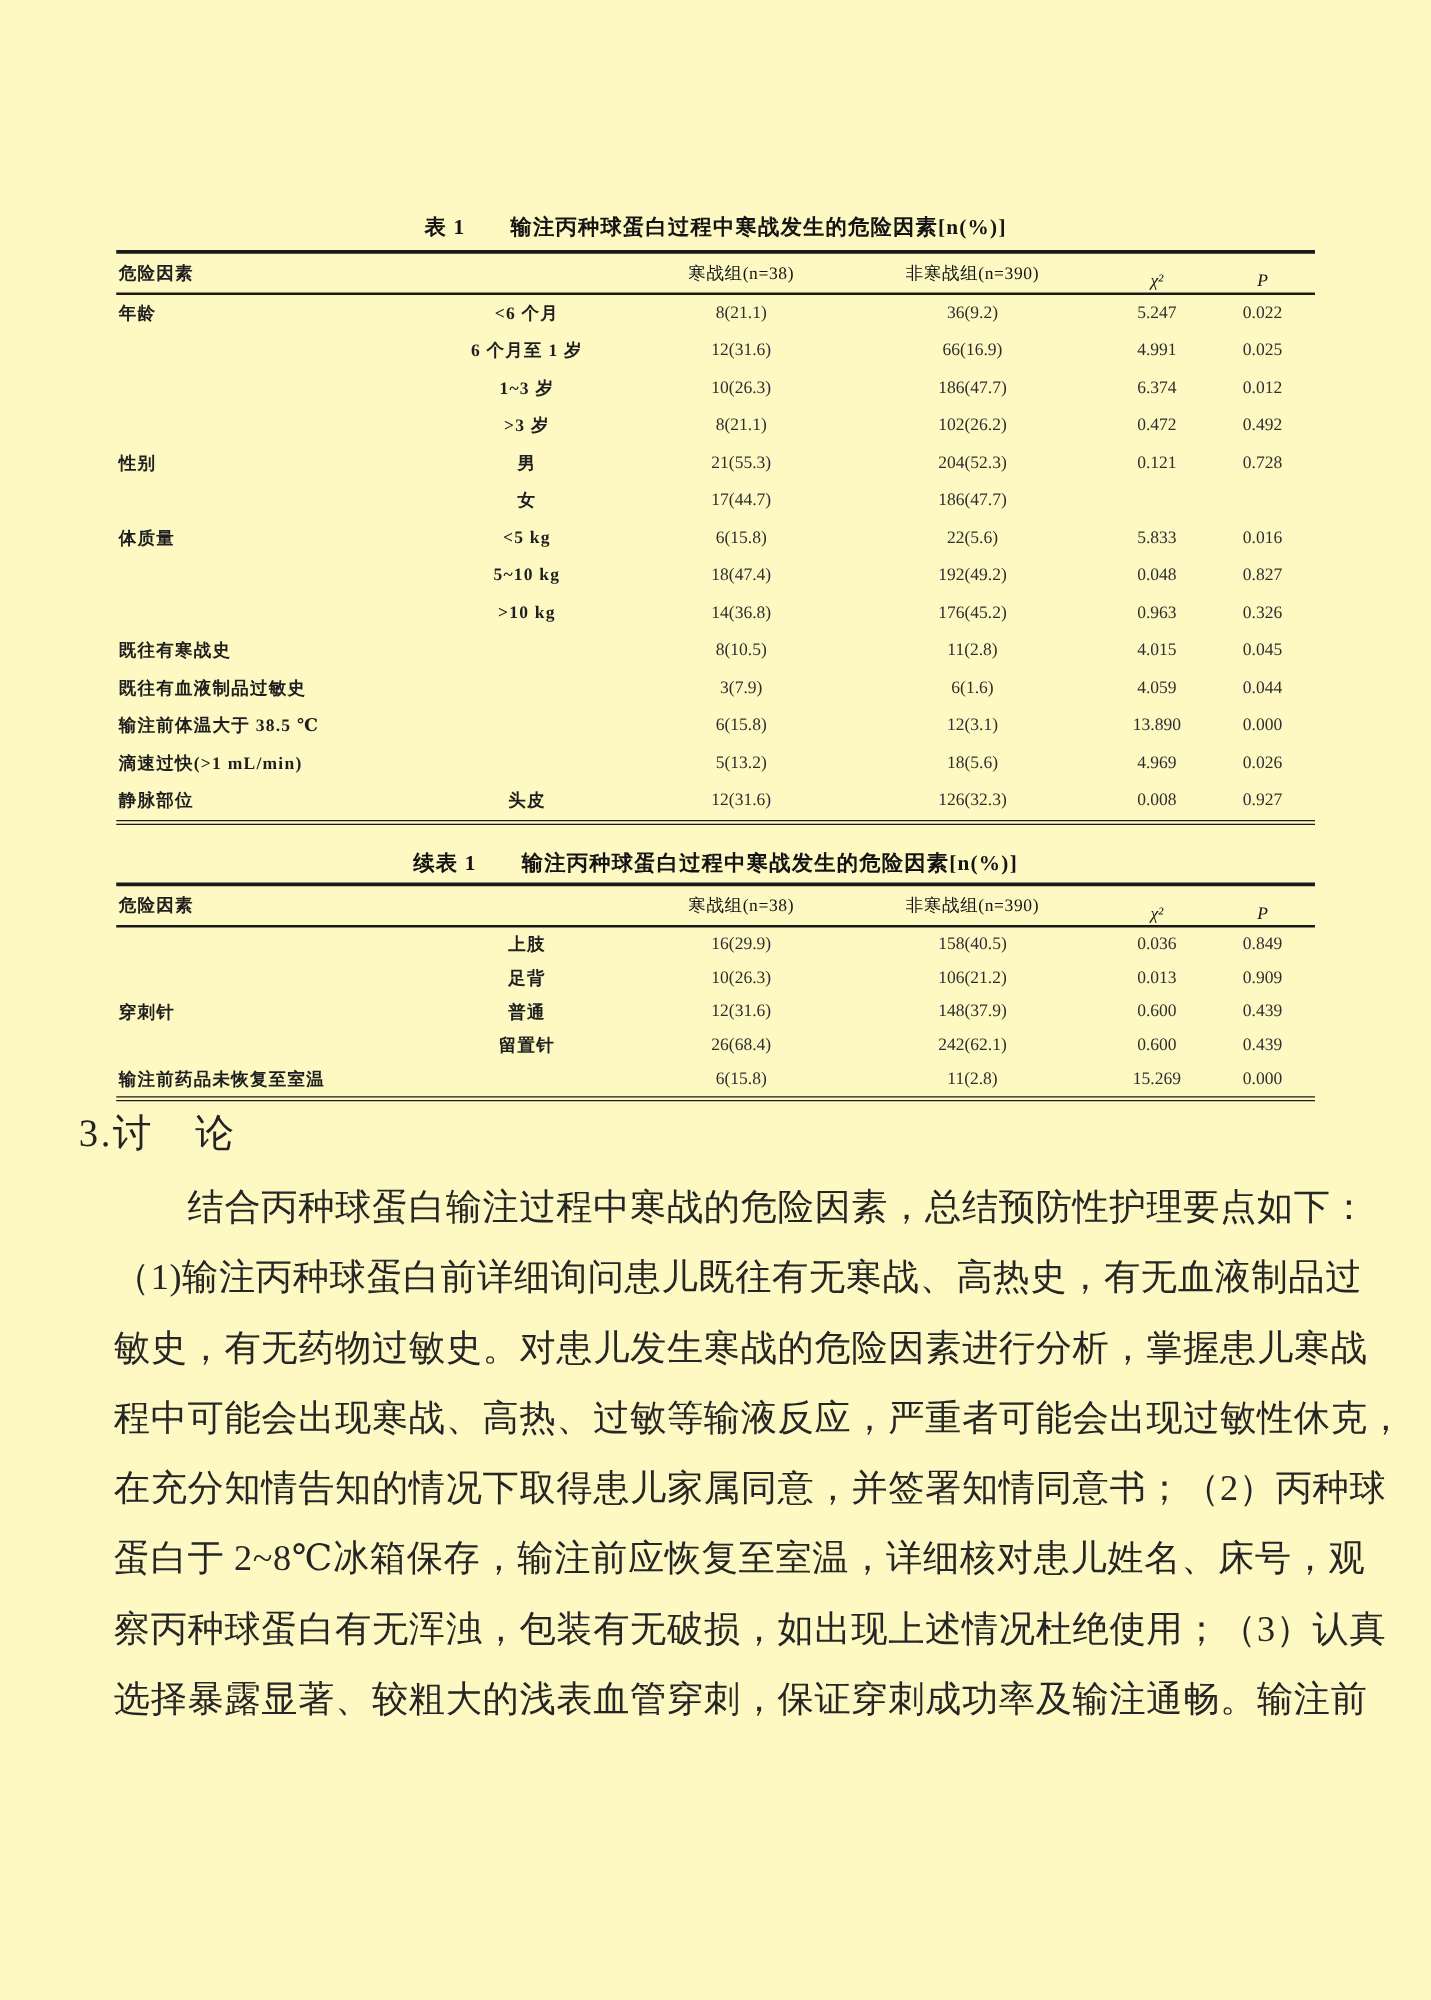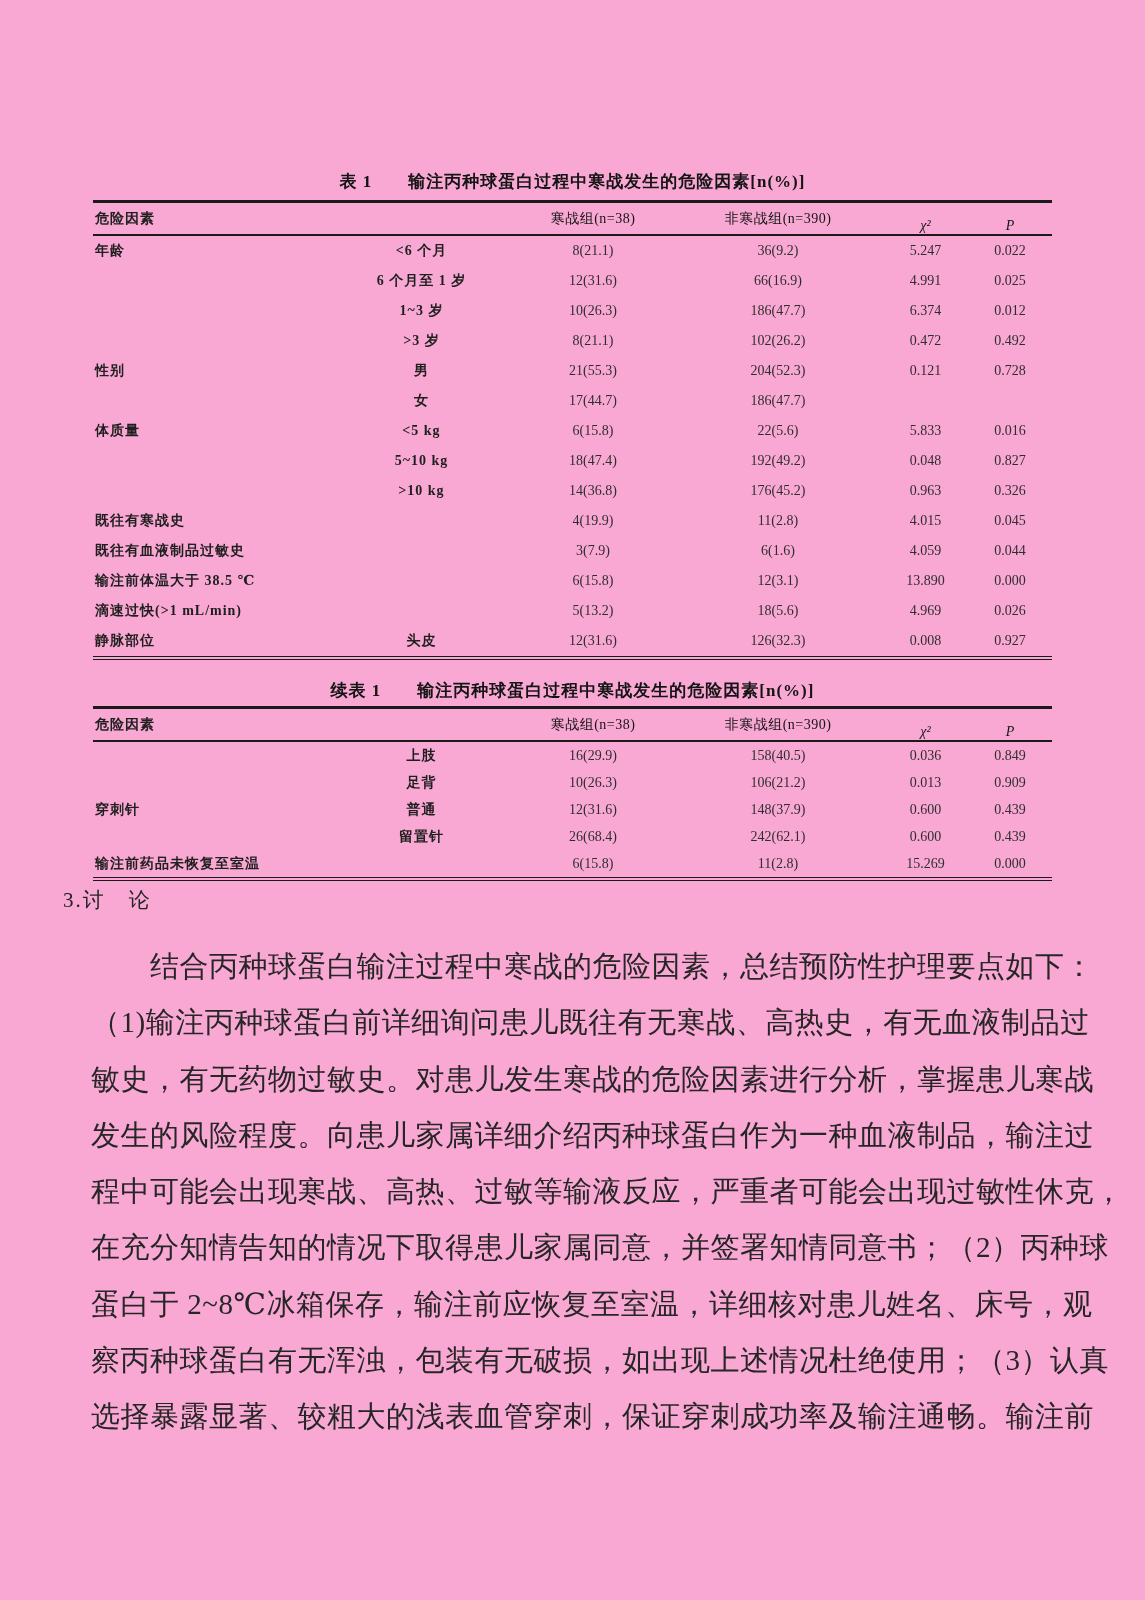--- a/index.html
+++ b/index.html
@@ -1,19 +1,19 @@
 <!DOCTYPE html>
 <html><head>
 <meta charset="utf-8">
 <style>
   html,body{margin:0;padding:0;background:#e8e8e8;}
   .page{
     position:relative;
     width:1145px;height:1600px;
-    background:#f9a8d4;
+    background:#fef9c3;
     margin:0 auto;
     font-family:"Liberation Serif","DejaVu Serif",serif;
     color:#1f1f1f;
     overflow:hidden;
   }
   
   .tbl-title{
     position:absolute;left:93px;width:959px;
     text-align:center;
     font-size:17px;font-weight:bold;
@@ -46,21 +46,21 @@
   #table2 .t-row{height:27px;}
   .cell{display:block;white-space:nowrap;overflow:visible;}
   .c-factor{text-align:left;padding-left:2px;font-weight:bold;letter-spacing:1px;}
   .c-sub{text-align:center;font-weight:bold;letter-spacing:1px;}
   .c-g1,.c-g2,.c-chi,.c-p{text-align:center;font-weight:normal;color:#2e2e2e;}
   .t-head .c-g1,.t-head .c-g2{font-weight:normal;color:#141414;letter-spacing:0.5px;}
   .h-stat{font-style:italic;font-weight:normal;font-family:"Liberation Serif","DejaVu Serif",serif;color:#141414;margin-top:14px;}
   
   .section-heading{
     position:absolute;left:63px;top:886px;
-    font-size:21px;color:#242424;
+    font-size:31px;color:#242424;
     letter-spacing:2px;
     font-family:"Liberation Serif","DejaVu Serif",serif;
   }
   .body-text{
     position:absolute;left:63px;top:938px;width:1030px;
     font-size:29px;line-height:56.3px;
     color:#262626;
     letter-spacing:0.5px;
     font-family:"Liberation Serif","DejaVu Serif",serif;
     margin-left:28px;
@@ -152,21 +152,21 @@
           <span class="cell c-factor"></span>
           <span class="cell c-sub">&gt;10 kg</span>
           <span class="cell c-g1">14(36.8)</span>
           <span class="cell c-g2">176(45.2)</span>
           <span class="cell c-chi">0.963</span>
           <span class="cell c-p">0.326</span>
         </div>
         <div class="t-row">
           <span class="cell c-factor">既往有寒战史</span>
           <span class="cell c-sub"></span>
-          <span class="cell c-g1">4(19.9)</span>
+          <span class="cell c-g1">8(10.5)</span>
           <span class="cell c-g2">11(2.8)</span>
           <span class="cell c-chi">4.015</span>
           <span class="cell c-p">0.045</span>
         </div>
         <div class="t-row">
           <span class="cell c-factor">既往有血液制品过敏史</span>
           <span class="cell c-sub"></span>
           <span class="cell c-g1">3(7.9)</span>
           <span class="cell c-g2">6(1.6)</span>
           <span class="cell c-chi">4.059</span>
@@ -253,21 +253,20 @@
         </div>
       </div>
   </div>
 
   <div class="section-heading">3.讨　论</div>
 
   <div class="body-text" id="discussion-body">
       <div class="body-line">　　结合丙种球蛋白输注过程中寒战的危险因素，总结预防性护理要点如下：</div>
       <div class="body-line">（1)输注丙种球蛋白前详细询问患儿既往有无寒战、高热史，有无血液制品过</div>
       <div class="body-line">敏史，有无药物过敏史。对患儿发生寒战的危险因素进行分析，掌握患儿寒战</div>
-      <div class="body-line">发生的风险程度。向患儿家属详细介绍丙种球蛋白作为一种血液制品，输注过</div>
       <div class="body-line">程中可能会出现寒战、高热、过敏等输液反应，严重者可能会出现过敏性休克，</div>
       <div class="body-line">在充分知情告知的情况下取得患儿家属同意，并签署知情同意书；（2）丙种球</div>
       <div class="body-line">蛋白于 2~8℃冰箱保存，输注前应恢复至室温，详细核对患儿姓名、床号，观</div>
       <div class="body-line">察丙种球蛋白有无浑浊，包装有无破损，如出现上述情况杜绝使用；（3）认真</div>
       <div class="body-line">选择暴露显著、较粗大的浅表血管穿刺，保证穿刺成功率及输注通畅。输注前</div>
     </div>
 
 </div>
 
 </body></html>

